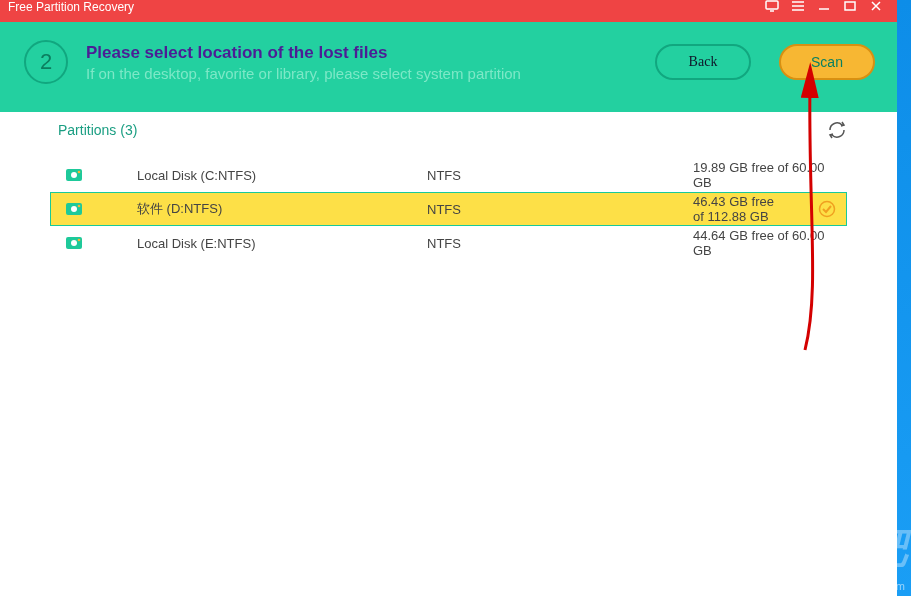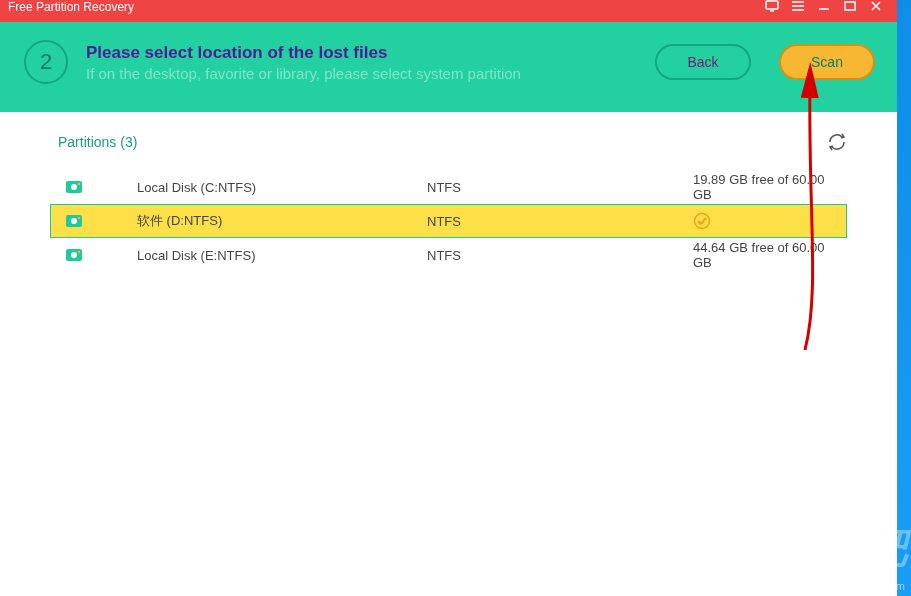--- a/index.html
+++ b/index.html
@@ -12,25 +12,25 @@
 .titlebar .sysbtn { width:26px; text-align:center; cursor:pointer; font-size:12px; }
 .titlebar svg { stroke:#fff; fill:none; stroke-width:1.5; }
 
 
 .header { background:#23D0A0; padding:18px 22px 28px 24px; display:flex; align-items:center; gap:18px; }
 .step-circle { width:44px; height:44px; border:2px solid #11a77f; border-radius:50%; display:flex; align-items:center; justify-content:center; font-size:22px; color:#0b7e5f; font-weight:400; }
 .hdr-text { flex:1; }
 .hdr-title { color:#4c1d95; font-size:17px; font-weight:700; }
 .hdr-sub { color:#7de8c7; font-size:15px; margin-top:2px; }
 .btn { width:96px; height:36px; border-radius:18px; display:flex; align-items:center; justify-content:center; font-size:14px; font-weight:500; cursor:pointer; }
-.btn-back { background:#23D0A0; border:2px solid #11a77f; color:#701a75; }
+.btn-back { background:#23D0A0; border:2px solid #11a77f; color:#0f172a;font-family:Liberation Serif, serif; }
 .btn-scan { background:#f7b733; border:2px solid #d89012; color:#0a8061; margin-left:10px; }
 
 
-.content { flex:1; padding:20px 32px 0 40px; position:relative; }
+.content { flex:1; padding:8px 32px 0 40px; position:relative; }
 .partitions-head { display:flex; align-items:center; justify-content:space-between; padding:0 18px 18px 18px; }
 .partitions-label { color:#1a9e82; font-size:14px; }
 .refresh { width:20px; height:20px; cursor:pointer; }
 
 .row { display:flex; align-items:center; height:34px; padding:0 10px 0 14px; border:1px solid transparent; font-size:13px; color:#444; margin-left:10px; margin-right:18px;gap:40px; }
 .row.selected { background:#fde047; border:1px solid #19c99a; }
 .drive-icon { width:18px; height:18px; margin-right:14px; flex-shrink:0; }
 .col-name { width:250px; }
 .col-fs   { width:226px; }
 .col-free { flex:1; }
@@ -103,20 +103,21 @@
           <span class="col-free">19.89 GB free of 60.00 GB</span>
         </div>
         <div class="row selected">
           <span class="drive-icon"><svg width="18" height="18" viewBox="0 0 18 18">
               <rect x="1" y="3" width="16" height="12" rx="2" fill="#1ec99a"></rect>
               <circle cx="9" cy="9" r="3" fill="#fff"></circle>
               <circle cx="14" cy="6" r="1.3" fill="#f7b733"></circle>
             </svg></span>
           <span class="col-name">软件 (D:NTFS)</span>
           <span class="col-fs">NTFS</span>
+          <span class="col-free">46.43 GB free of 112.88 GB</span>
           <span class="check"><svg width="18" height="18" viewBox="0 0 18 18">
               <circle cx="9" cy="9" r="7.5" fill="none" stroke="#f0a020" stroke-width="1.5"></circle>
               <path d="M5 9l3 3 5-6" stroke="#f0a020" stroke-width="2" fill="none"></path>
             </svg></span>
         </div>
         <div class="row">
           <span class="drive-icon"><svg width="18" height="18" viewBox="0 0 18 18">
               <rect x="1" y="3" width="16" height="12" rx="2" fill="#1ec99a"></rect>
               <circle cx="9" cy="9" r="3" fill="#fff"></circle>
               <circle cx="14" cy="6" r="1.3" fill="#f7b733"></circle>

